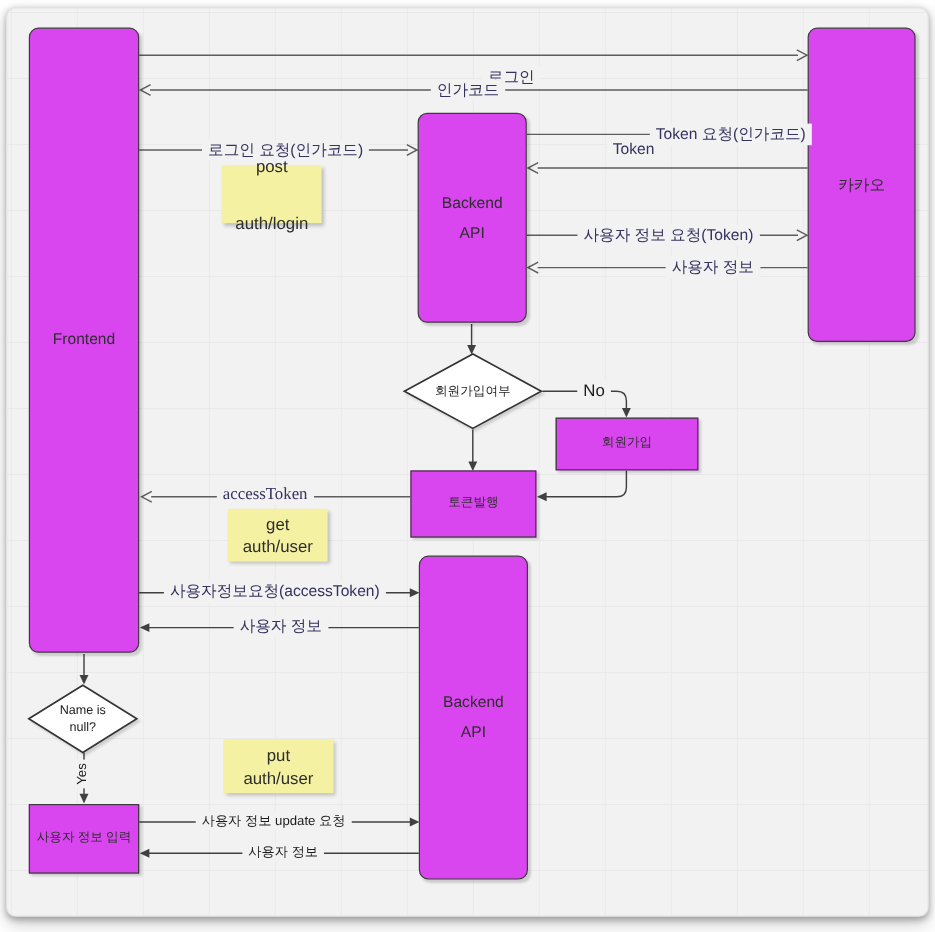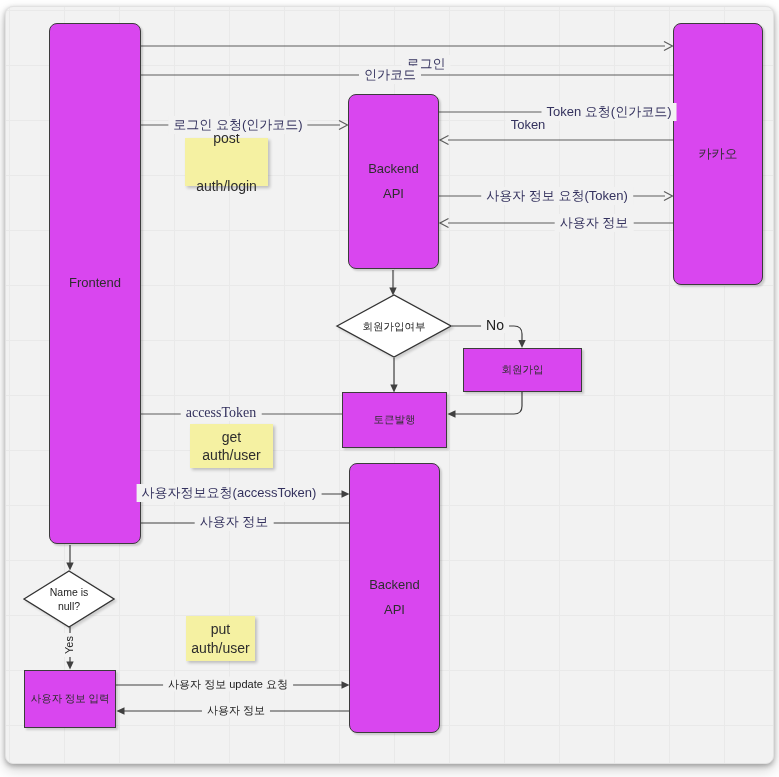--- a/index.html
+++ b/index.html
@@ -130,21 +130,21 @@
         <polygon points="116.5,711 124.5,707.3 124.5,714.7" fill="#404040" stroke="none"></polygon>
     </g>
   </g>
 
   <g fill="#ffffff" stroke="#333333" stroke-width="1.4" style="filter:drop-shadow(2px 2px 1px rgba(0,0,0,.15))">
     <polygon points="337,326 394,295 451,326 394,357"></polygon>
     <polygon points="24,599 69,571 114,599 69,627"></polygon>
   </g>
 </svg>
 
-<div class="node rounded" style="left:24px;top:23px;width:92px;height:521px;margin-left:25px;">
+<div class="node rounded" style="left:24px;top:23px;width:92px;height:521px;">
   <span>Frontend</span>
 </div>
 <div class="node rounded" style="left:673px;top:23px;width:90px;height:262px;">
   <span>카카오</span>
 </div>
 <div class="node rounded" style="left:348px;top:94px;width:91px;height:175px;">
   <div>
     <div>Backend</div>
     <div>API</div>
   </div>
@@ -172,21 +172,21 @@
 </div>
 
 <div class="note" style="left:185px;top:138px;width:83px;height:48px;gap:30px;">
   <div>post</div>
   <div>auth/login</div>
 </div>
 <div class="note" style="left:190px;top:424px;width:83px;height:44px;">
   <div>get</div>
   <div>auth/user</div>
 </div>
-<div class="note" style="left:186px;top:616px;width:69px;height:45px;">
+<div class="note" style="left:186px;top:616px;width:92px;height:45px;">
   <div>put</div>
   <div>auth/user</div>
 </div>
 
 <span class="elabel" style="left:394px;top:64px;margin-left:32px;">로그인</span>
 <span class="elabel" style="left:390px;top:75px;">인가코드</span>
 <span class="elabel" style="left:238px;top:125px;">로그인 요청(인가코드)</span>
 <span class="elabel" style="left:593px;top:112px;margin-left:16px;">Token 요청(인가코드)</span>
 <span class="elabel" style="left:528px;top:124px;">Token</span>
 <span class="elabel" style="left:557px;top:196px;">사용자 정보 요청(Token)</span>

